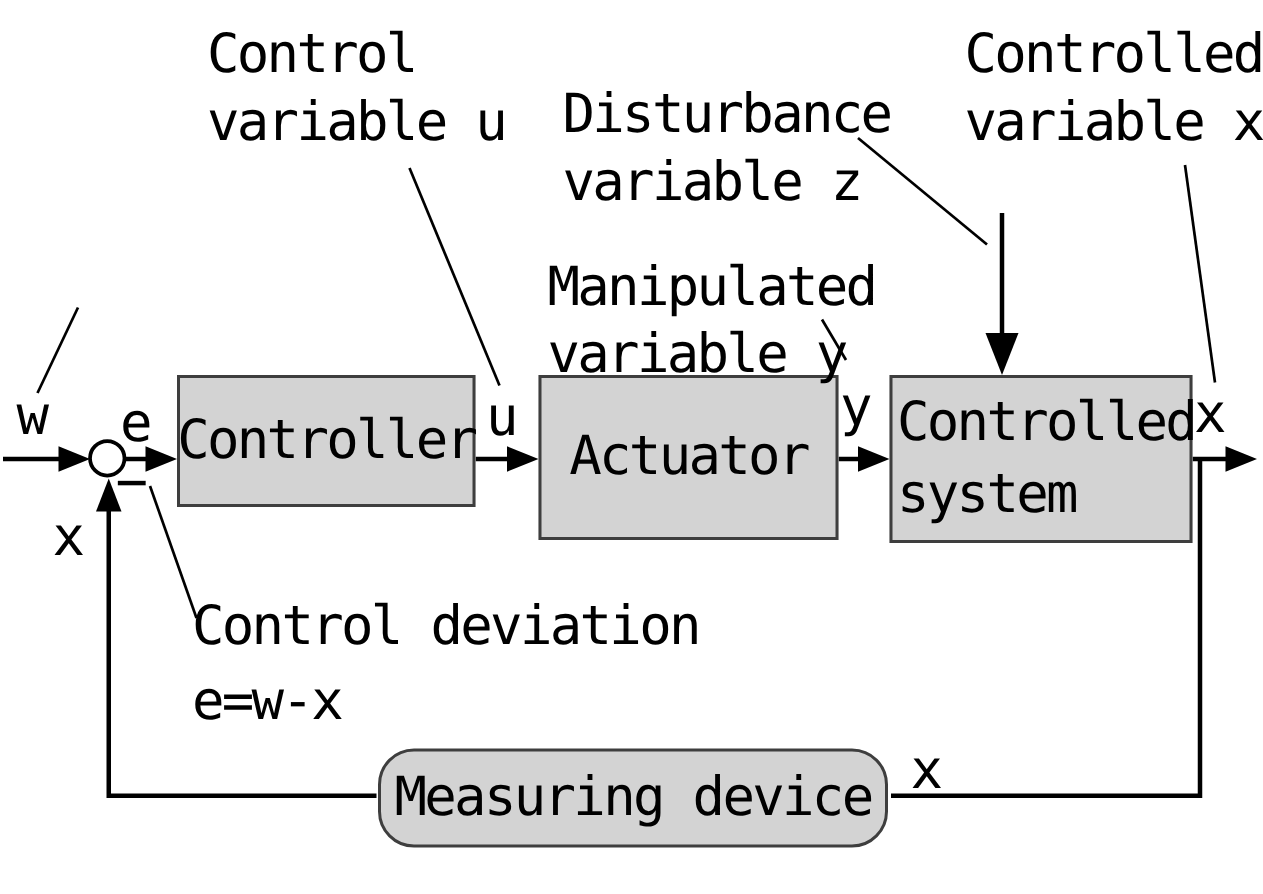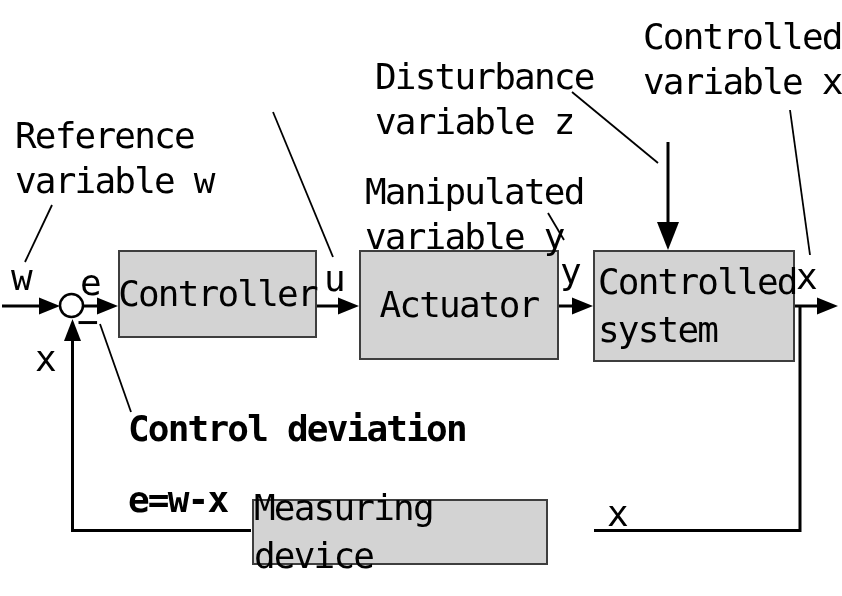--- a/index.html
+++ b/index.html
@@ -10,31 +10,31 @@
   .wiring{position:absolute;left:0;top:0;width:842px;height:596px;}
   .block{
     position:absolute;box-sizing:border-box;
     background:#d3d3d3;border:2px solid #3e3e3e;
     display:flex;align-items:center;justify-content:center;
     font-size:36px;letter-spacing:-1.8px;line-height:48px;white-space:pre-line;
   }
   .block-controller{left:118px;top:250px;width:199px;height:88px;}
   .block-actuator{left:359px;top:250px;width:200px;height:110px;text-align:right;}
   .block-controlled-system{left:593px;top:250px;width:202px;height:112px;justify-content:flex-start;padding-left:3px;}
-  .block-measuring-device{left:252px;top:499px;width:296px;height:66px;}
+  .block-measuring-device{left:252px;top:499px;width:340px;height:66px;border-radius:24px;}
   .annotation{
     position:absolute;font-size:36px;letter-spacing:-1.8px;line-height:45px;
     white-space:pre-line;
   }
   .ann-control-variable{left:138px;top:14px;}
   .ann-disturbance-variable{left:375px;top:14px;margin-top:40px;}
   .ann-controlled-variable{left:643px;top:14px;}
   .ann-reference-variable{left:15px;top:113px;}
   .ann-manipulated-variable{left:365px;top:121px;margin-top:48px;}
-  .ann-control-deviation{left:128px;top:393px;line-height:71px;font-weight:bold;}
+  .ann-control-deviation{left:128px;top:393px;line-height:50px;}
   .siglabel{position:absolute;font-size:36px;letter-spacing:-1.8px;line-height:36px;}
   .lbl-w{left:11px;top:260px;}
   .lbl-e{left:80px;top:265px;}
   .lbl-u{left:324px;top:261px;}
   .lbl-y{left:560px;top:254px;}
   .lbl-x-out{left:796px;top:259px;}
   .lbl-x-feedback{left:35px;top:341px;}
   .lbl-x-measured{left:607px;top:496px;}
   .lbl-minus{left:77px;top:304px;}
   .stroke3{stroke:#000;stroke-width:3;fill:none;}
@@ -83,26 +83,26 @@
     <span>Actuator</span>
   </div>
   <div class="block block-controlled-system">
     <span>Controlled
 system</span>
   </div>
   <div class="block block-measuring-device">
     <span>Measuring device</span>
   </div>
 
+  <div class="annotation ann-control-variable">Control
+variable u</div>
   <div class="annotation ann-disturbance-variable">Disturbance
 variable z</div>
   <div class="annotation ann-controlled-variable">Controlled
 variable x</div>
-  <div class="annotation ann-reference-variable">Reference
-variable w</div>
   <div class="annotation ann-manipulated-variable">Manipulated
 variable y</div>
   <div class="annotation ann-control-deviation">Control deviation
 e=w-x</div>
 
   <span class="siglabel lbl-w">w</span>
   <span class="siglabel lbl-e">e</span>
   <span class="siglabel lbl-u">u</span>
   <span class="siglabel lbl-y">y</span>
   <span class="siglabel lbl-x-out">x</span>

